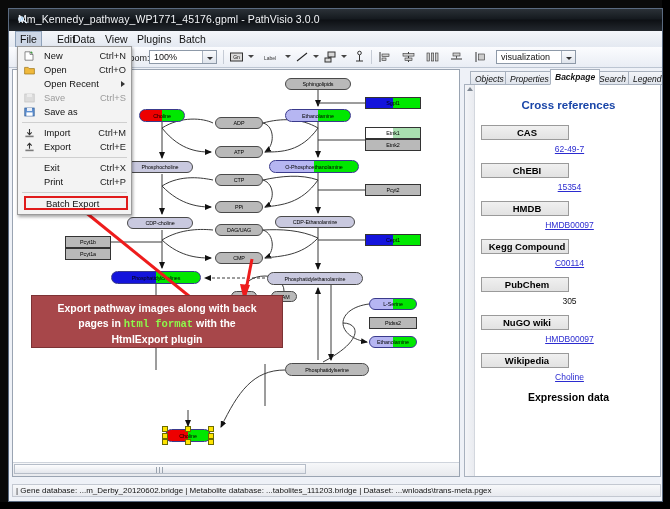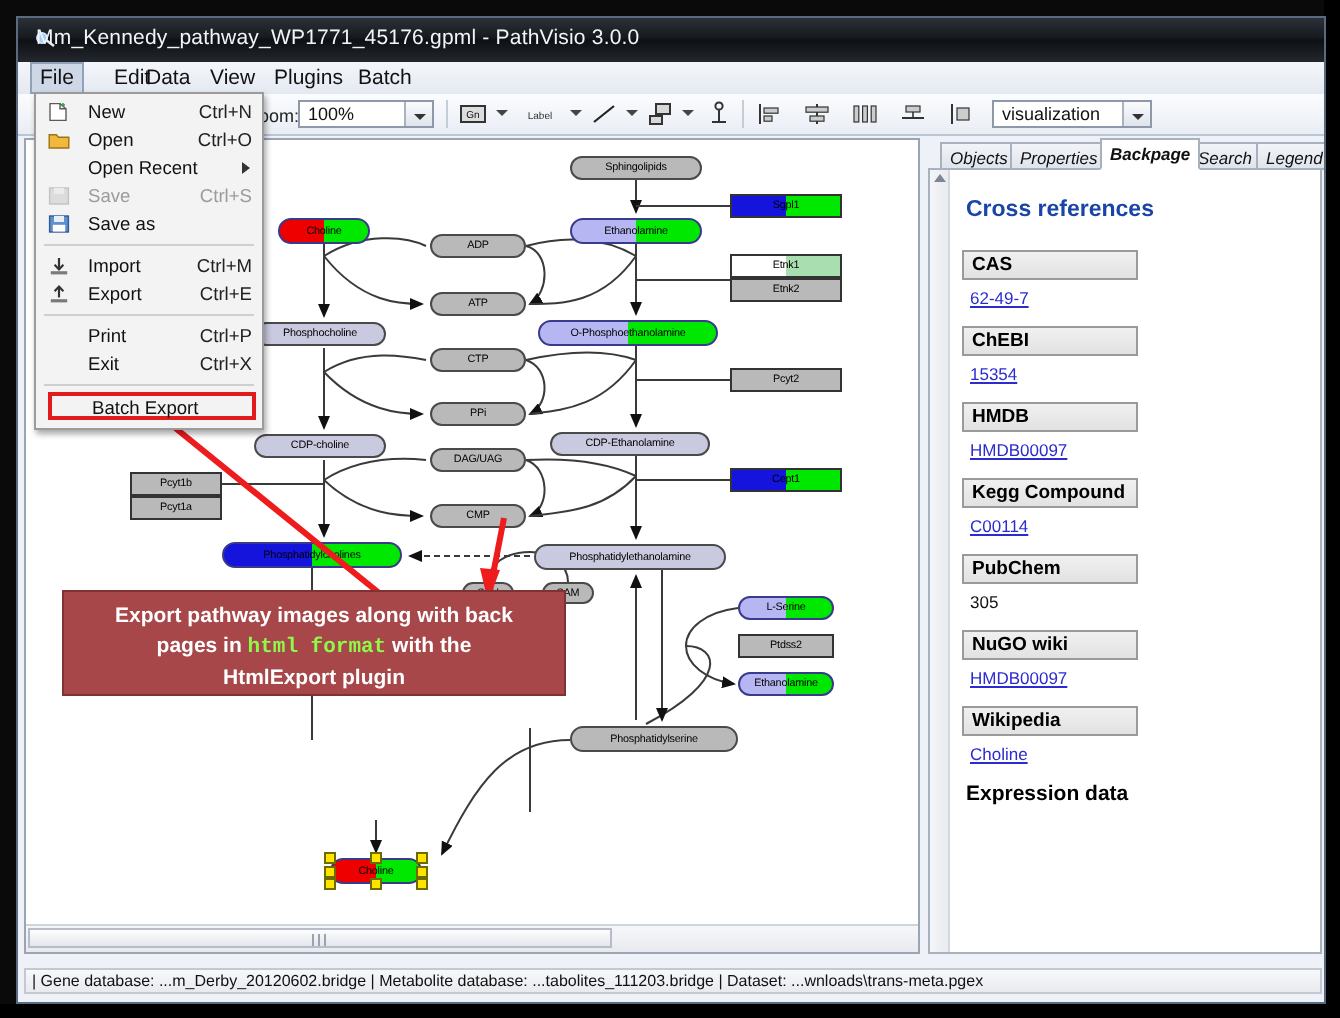--- a/index.html
+++ b/index.html
@@ -65,21 +65,21 @@
       padding:0 4px;background:linear-gradient(to bottom,#f2f4f8,#dfe4ec);
       border:1px solid #a8b1be;box-sizing:border-box;cursor:default;font-style:italic;}
   .ptab.sel{top:0;height:16px;line-height:15px;background:#fff;border-bottom:1px solid #fff;
       font-weight:bold;z-index:4;}
   #sidebody{position:absolute;left:0;top:15px;width:197px;height:393px;background:#fff;
       border:1px solid #a8b1be;box-sizing:border-box;overflow:hidden;}
   #sidescroll{position:absolute;left:0;top:0;width:9px;height:100%;
       background:linear-gradient(to right,#f4f5f8,#e9ebf0);border-right:1px solid #d3d7de;}
   #sidescroll .up{position:absolute;left:2px;top:2px;width:0;height:0;
       border-left:3px solid transparent;border-right:3px solid transparent;border-bottom:4px solid #7d8691;}
-  #sidecontent{position:absolute;left:10px;top:0;right:0;bottom:0;padding:8px 6px 0 6px;}
+  #sidecontent{position:absolute;left:10px;top:0;right:0;bottom:0;padding:8px 6px 0 6px;text-align:center;}
   .xrefTitle{color:#1945a8;font-weight:bold;font-size:11.5px;margin:6px 0 14px 2px;}
   .xbox{width:88px;height:15px;background:linear-gradient(to bottom,#f0f0f0,#e2e2e2);
       border:1px solid #9a9a9a;box-sizing:border-box;font-weight:bold;font-size:9.5px;
       color:#000;line-height:14px;padding-left:4px;}
   .xval{font-size:8.5px;margin:4px 0 9px 4px;}
   .xval a{color:#2b2bd0;text-decoration:underline;}
   .xval.plain{color:#111;text-decoration:none;}
   .expr{font-weight:bold;font-size:10.5px;color:#000;margin:6px 0 0 2px;}
 
   
@@ -504,26 +504,26 @@
             <span class="gi"><svg viewBox="0 0 11 10">
                 <path d="M5.5 6.7 v-5" stroke="#333" stroke-width="1.1"></path>
                 <path d="M3.3 3.6 L5.5 1.3 L7.7 3.6" fill="none" stroke="#333" stroke-width="1.1"></path>
                 <rect x="1.4" y="7.6" width="8.2" height="1.6" fill="#7a7a7a"></rect>
               </svg></span>
             <span class="lbl">Export</span>
             <span class="acc">Ctrl+E</span>
           </div>
           <div class="fmsep"></div>
           <div class="fmrow">
+            <span class="lbl">Exit</span>
+            <span class="acc">Ctrl+X</span>
+          </div>
+          <div class="fmrow">
             <span class="lbl">Print</span>
             <span class="acc">Ctrl+P</span>
-          </div>
-          <div class="fmrow">
-            <span class="lbl">Exit</span>
-            <span class="acc">Ctrl+X</span>
           </div>
         </div>
       <div class="fmsep"></div>
       <div style="position:relative;height:16px;">
         <div id="batchbox">
           <span style="position:absolute;left:20px;top:0;line-height:13px;font-size:9.3px;color:#111;">Batch Export</span>
         </div>
       </div>
     </div>
 

